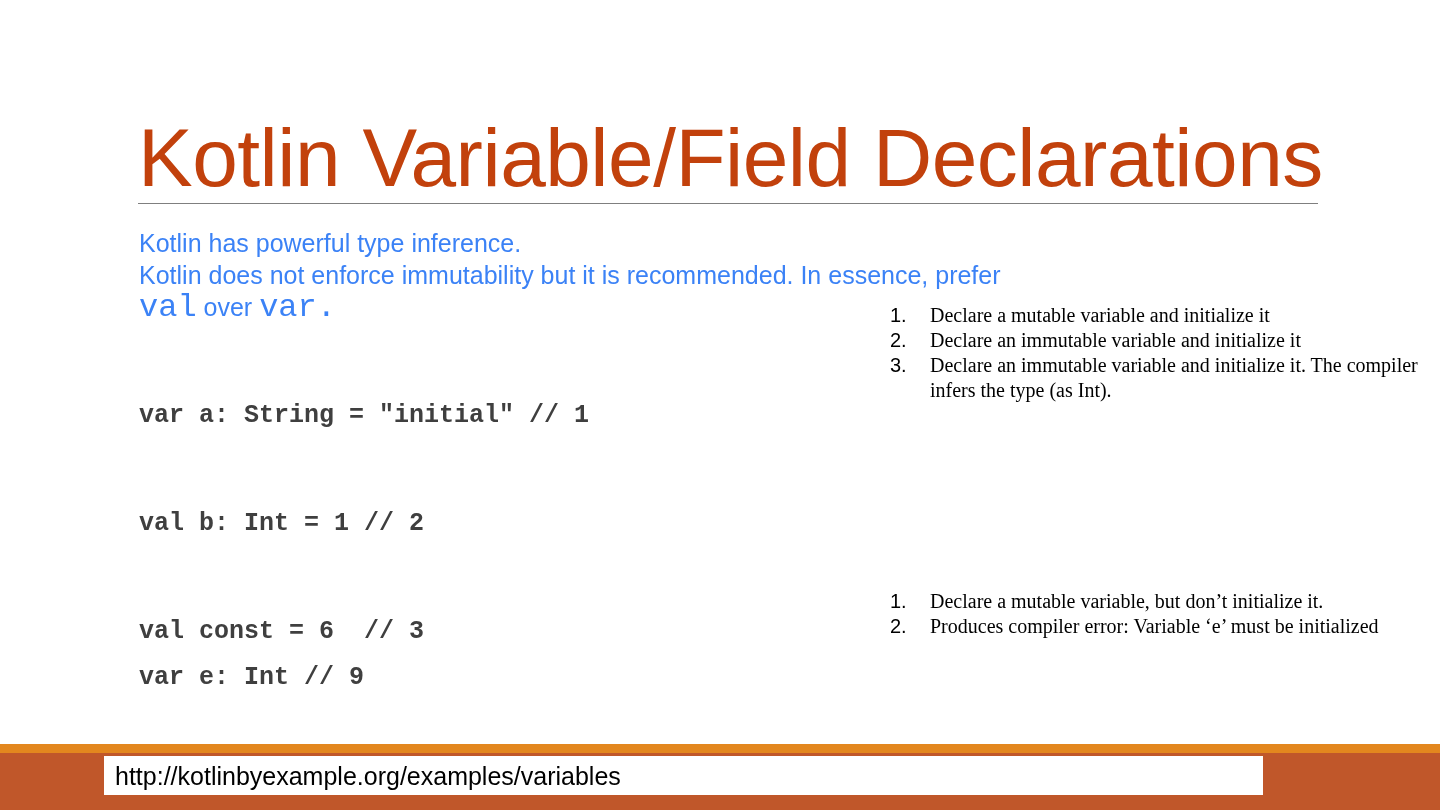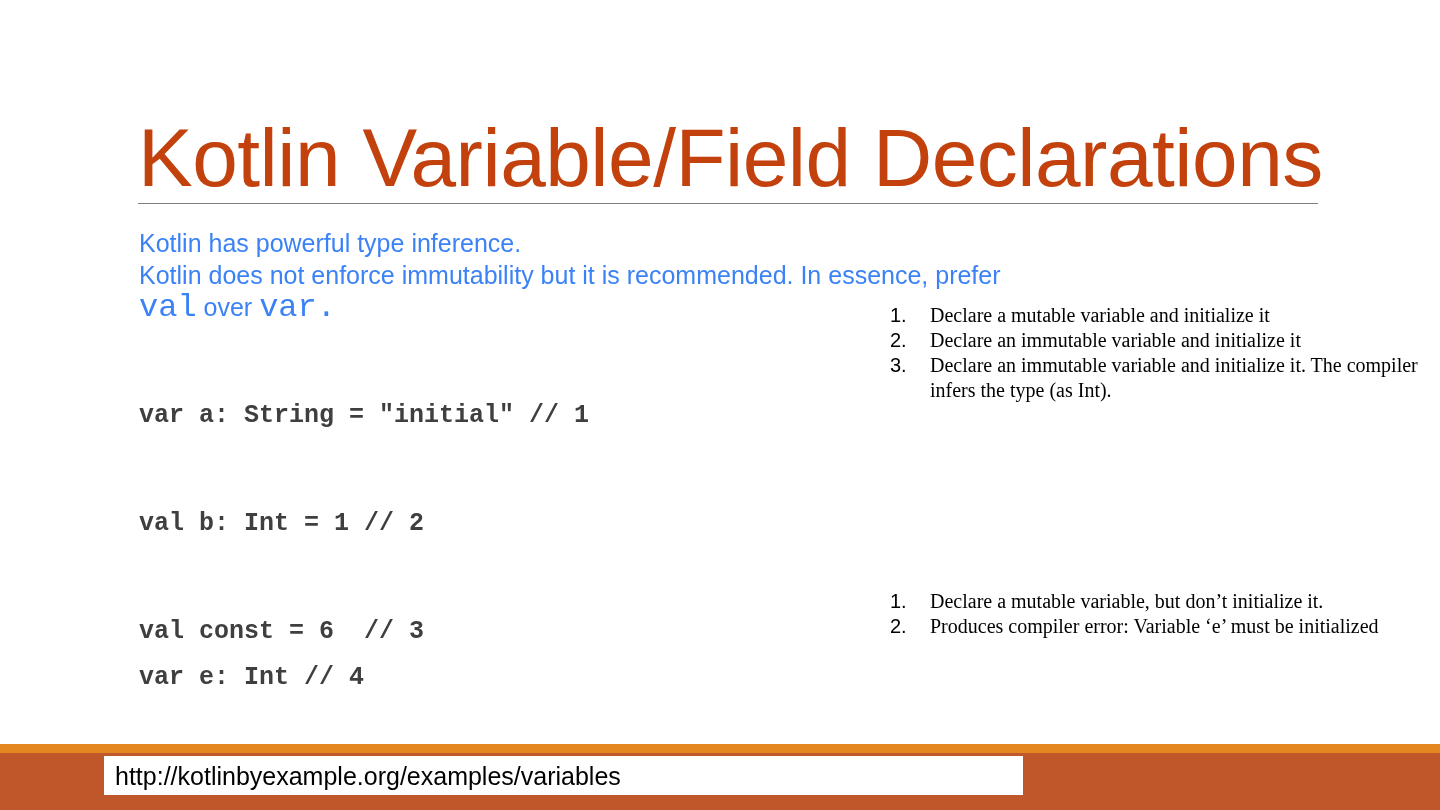--- a/index.html
+++ b/index.html
@@ -116,21 +116,21 @@
     left: 0;
     top: 0;
     width: 1440px;
     height: 9px;
     background: #e3871e;
   }
   .footer-box {
     position: absolute;
     left: 104px;
     top: 12px;
-    width: 919px;
+    width: 1159px;
     height: 39px;
     background: #ffffff;
     box-sizing: border-box;
   }
   .footer-url {
     position: absolute;
     left: 11px;
     top: 5px;
     font-size: 25px;
     line-height: 30px;
@@ -154,21 +154,21 @@
     <div><span class="mono">val</span><span> over </span><span class="mono">var</span><span class="mono">.</span></div>
   </div>
 
   <div class="code-block upper">
     <div class="code-line">var a: String = "initial" // 1</div>
     <div class="code-line">val b: Int = 1 // 2</div>
     <div class="code-line">val const = 6  // 3</div>
   </div>
 
   <div class="code-block lower">
-    <div class="code-line">var e: Int // 4</div>
+    <div class="code-line">var e: Int // 9</div>
     <div class="code-line">println(e) // 2</div>
   </div>
 
   <div class="notes upper">
     <div class="note-item">
       <span class="note-num">1.</span>
       <span class="note-text">Declare a mutable variable and initialize it</span>
     </div>
     <div class="note-item">
       <span class="note-num">2.</span>

